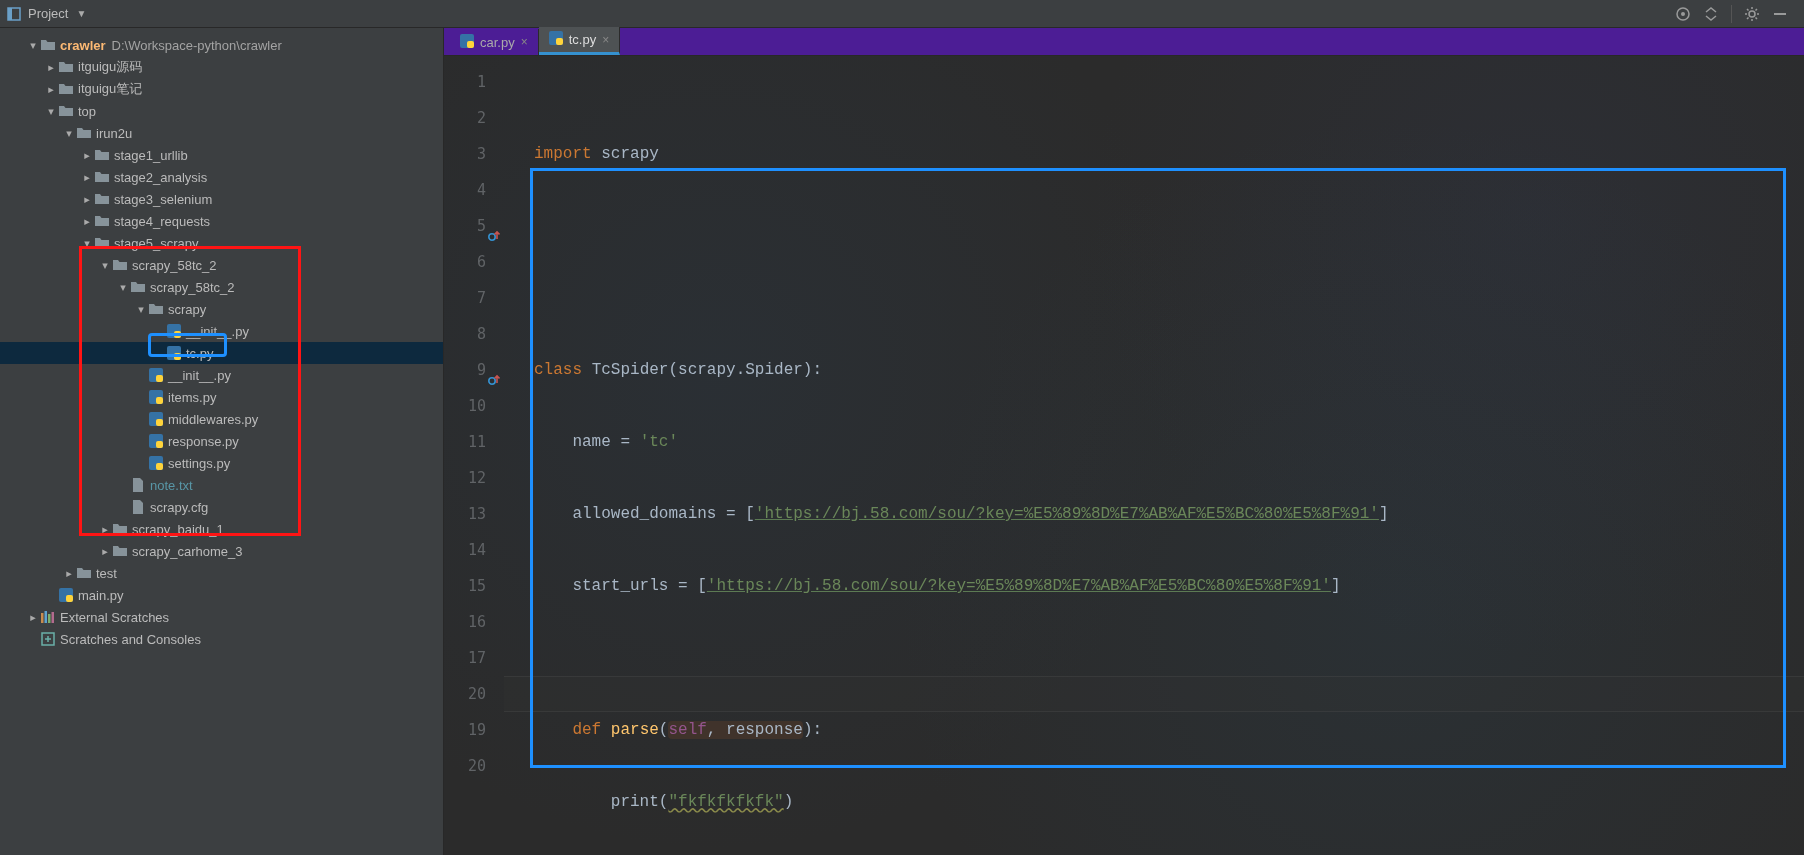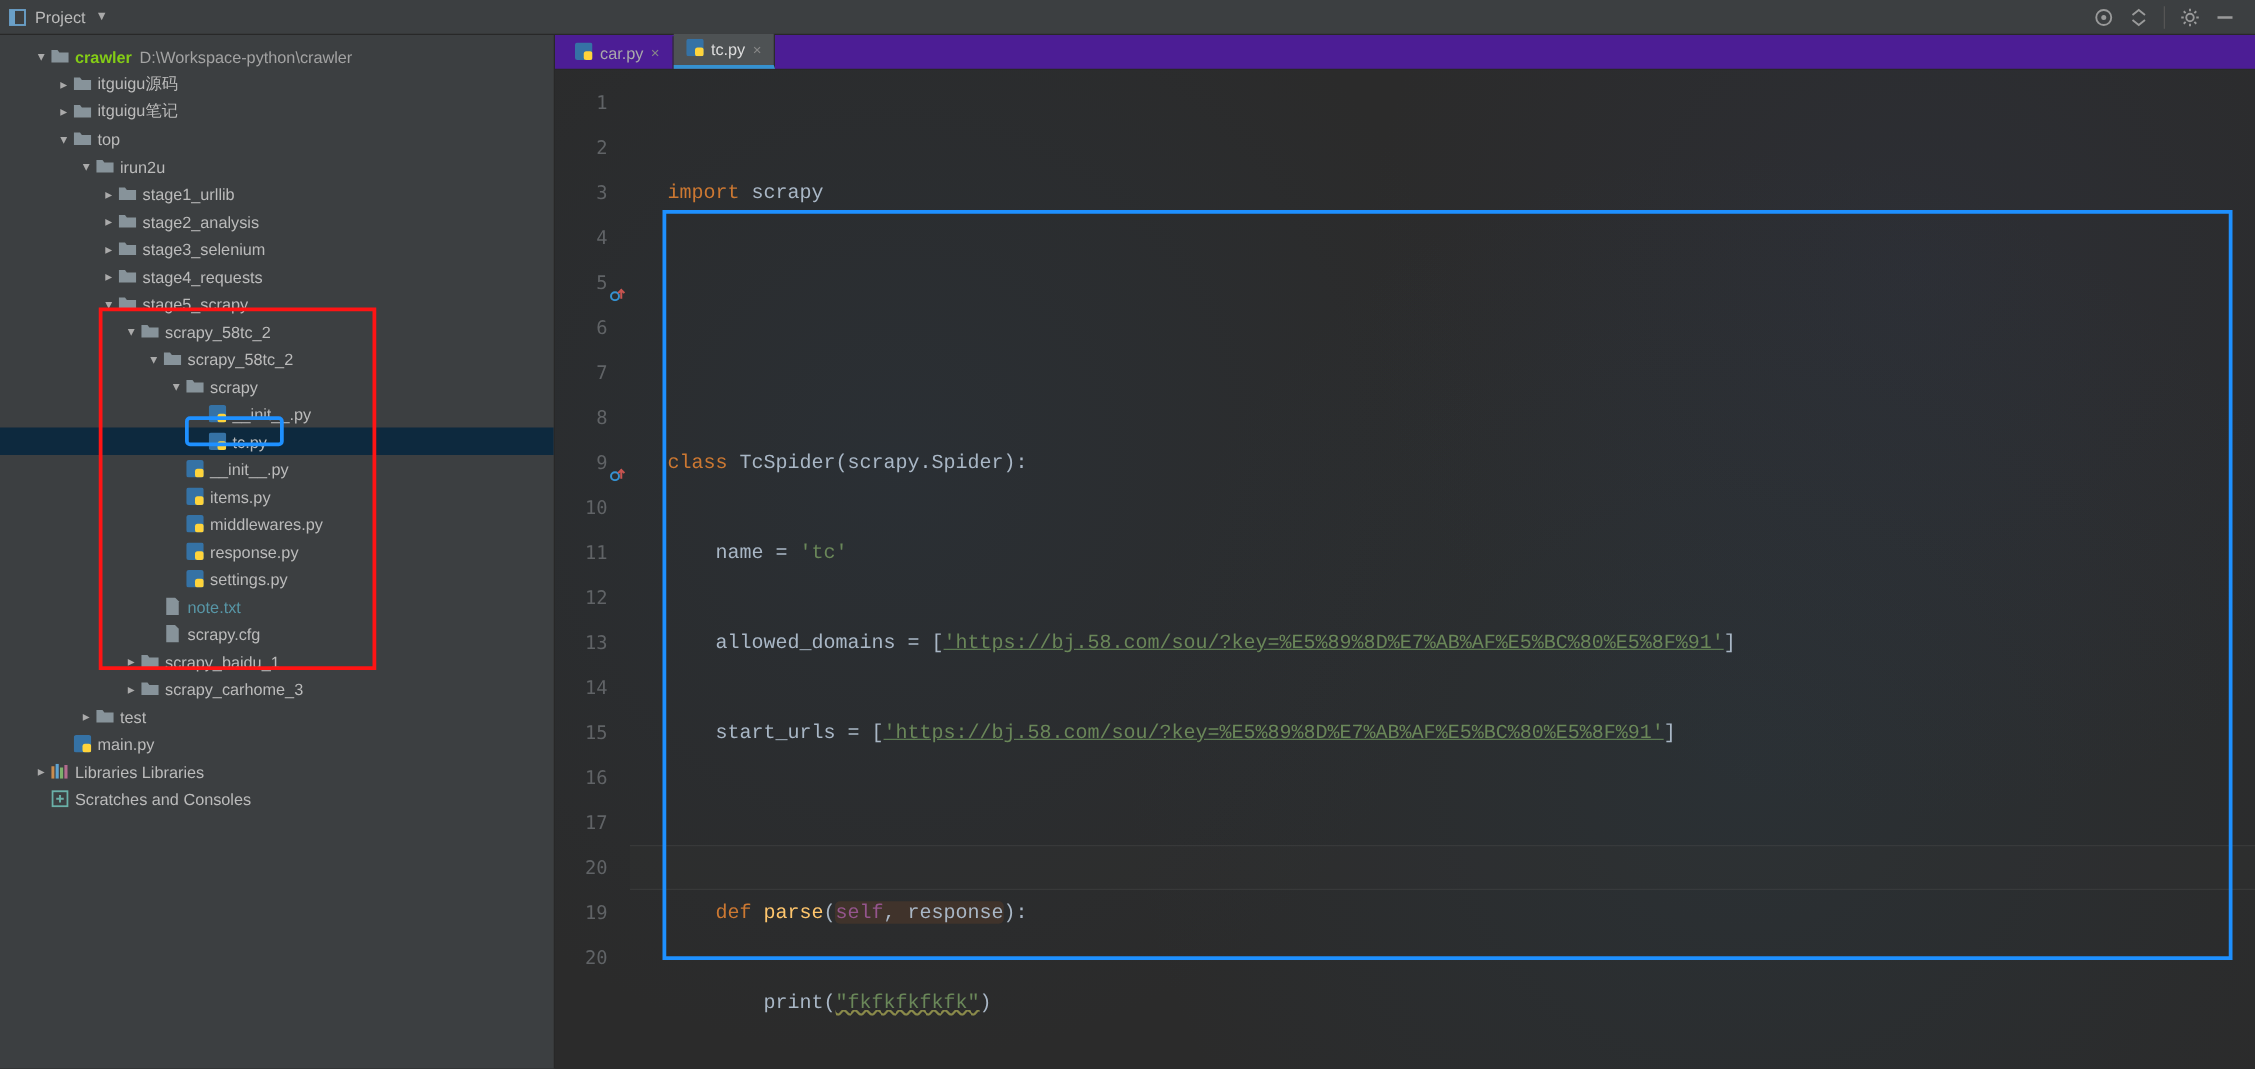--- a/index.html
+++ b/index.html
@@ -40,21 +40,21 @@
 .tree { padding-top: 6px; font-size: 13px; user-select: none; }
 .tree-row { display: flex; align-items: center; height: 22px; white-space: nowrap; }
 .tree-row.sel { background: #0d293e; }
 .indent { display: inline-block; }
 .caret { width: 14px; text-align: center; font-size: 11px; color: #aaa; display: inline-block; }
 .caret.open::before { content: "▾"; }
 .caret.closed::before { content: "▸"; }
 .caret.none::before { content: ""; }
 .node-icon { width: 16px; height: 16px; margin-right: 4px; display: inline-flex; align-items: center; justify-content: center; }
 .node-label { color: #bbbbbb; }
-.node-label.bold { font-weight: bold; color: #84cc16; }
+.node-label.bold { font-weight: bold; color: #fdba74; }
 .node-path { color: #a3a3a3; margin-left: 6px; }
 .node-label.link { color: #5896a6; }
 
 
 .anno-red {
   position: absolute;
   border: 3px solid #ff1414;
   pointer-events: none;
 }
 .anno-blue-tree {
@@ -420,21 +420,21 @@
           <span class="indent" style="width: 26px;"></span>
           <span class="caret closed"></span>
           <span class="node-icon">
             <svg width="14" height="12">
               <rect x="0" y="2" width="2.5" height="10" fill="#c88c4f"></rect>
               <rect x="3.5" y="0" width="2.5" height="12" fill="#5fa3d0"></rect>
               <rect x="7" y="3" width="2.5" height="9" fill="#7db06d"></rect>
               <rect x="10.5" y="1" width="2.5" height="11" fill="#b36b8e"></rect>
             </svg>
           </span>
-          <span class="node-label">Libraries Libraries</span>
+          <span class="node-label">External Scratches</span>
         </div>
         <div class="tree-row">
           <span class="indent" style="width: 26px;"></span>
           <span class="caret none"></span>
           <span class="node-icon">
             <svg width="14" height="14">
               <rect x="1" y="1" width="12" height="12" fill="none" stroke="#6ab0a8" stroke-width="1.5"></rect>
               <path d="M4 7h6M7 4v6" stroke="#6ab0a8" stroke-width="1.5"></path>
             </svg>
           </span>

